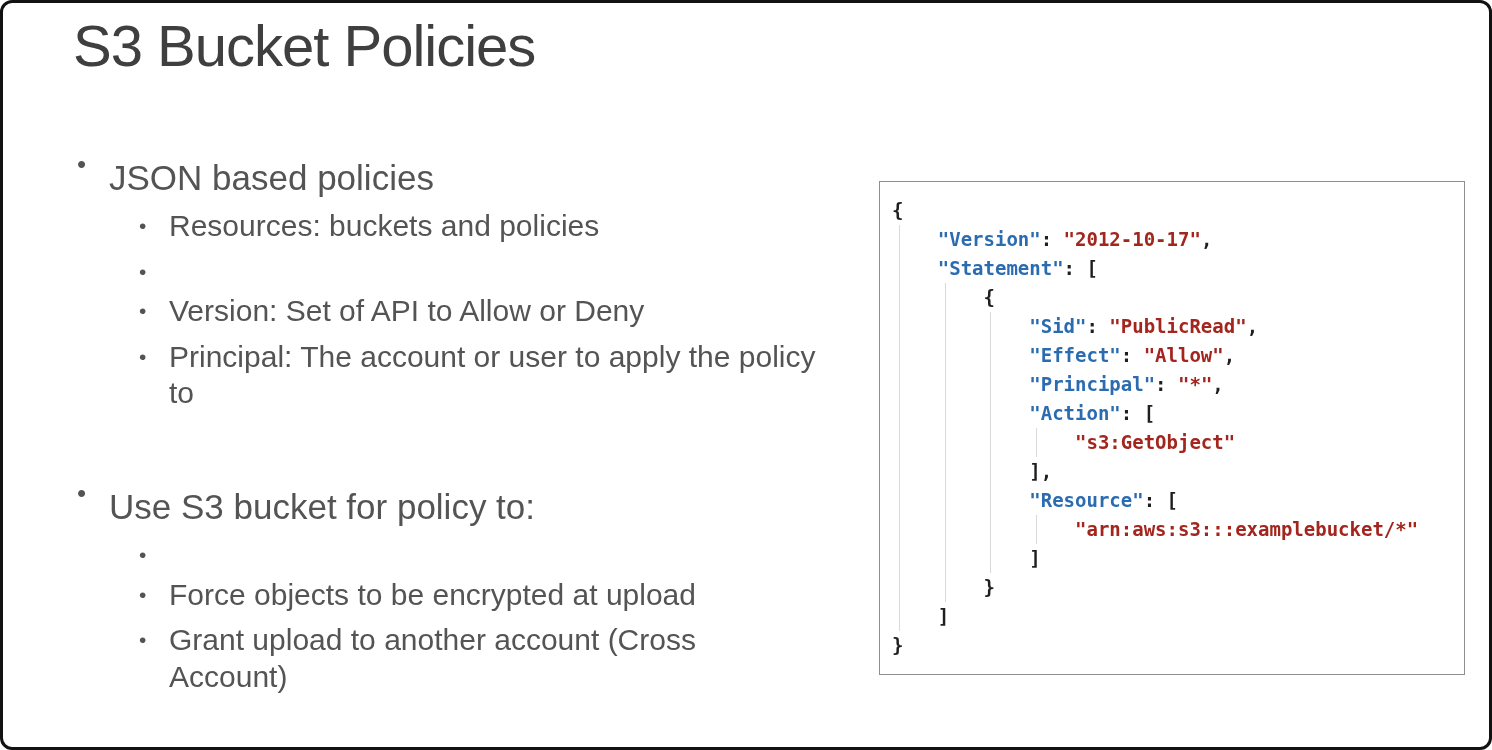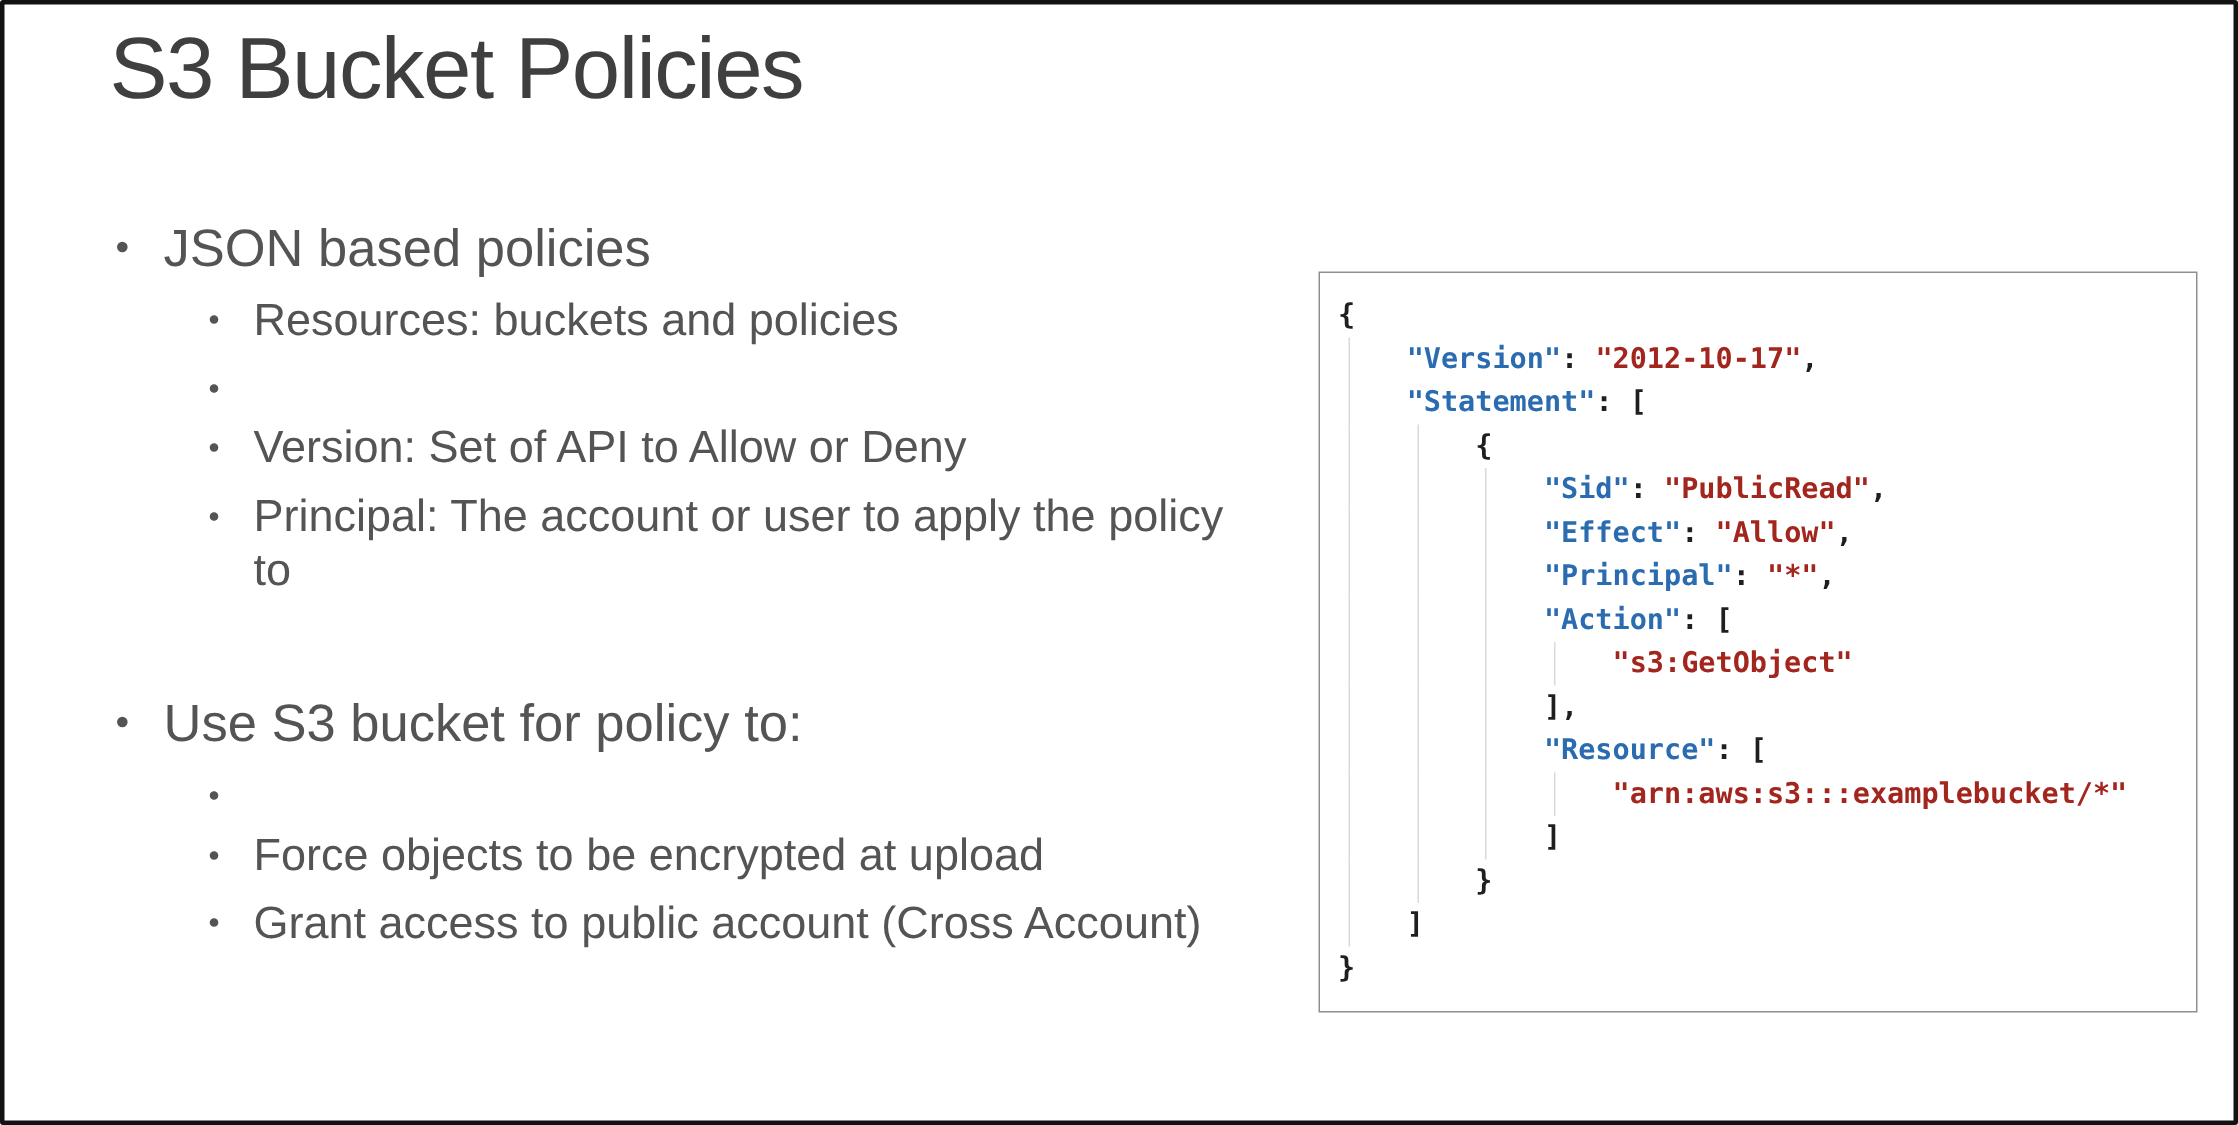--- a/index.html
+++ b/index.html
@@ -1,37 +1,37 @@
 <!DOCTYPE html>
 <html style="--key: #2b6cb0; --val: #a3261e; --plain: #1f1f1f; --guide: #d9d9d9;"><head>
 <meta charset="utf-8">
 <style>
   * { margin:0; padding:0; box-sizing:border-box; }
   html,body { background:#ffffff; }
   body { font-family:"Liberation Sans","DejaVu Sans",sans-serif; }
 
   .slide {
     position:relative; width:1492px; height:750px; background:#ffffff;
-    border:3px solid #121212; border-radius:2px; overflow:hidden;padding-left:32px;
+    border:3px solid #121212; border-radius:12px; overflow:hidden;padding-left:32px;
   }
 
   .title {
     position:absolute; left:70px; top:10px;
     font-size:58px; font-weight:400; letter-spacing:-1px; color:#3f3f3f;
     line-height:1.15;
   }
 
   .left {
     position:absolute; left:74px; top:142px; width:780px; color:#545454;
   }
 
   .b1 { display:flex; align-items:flex-start; font-size:35px; line-height:1.2; margin-top:62px; }
   .b1:first-child { margin-top:0; }
   .mk1 { flex:none; width:32px; font-size:26px; padding-top:4px; }
-  .tx1 { flex:1; }
+  .tx1 { flex:1;margin-top:12px; }
 
   .b2 { display:flex; align-items:flex-start; font-size:30px; line-height:1.22; margin-top:9px; padding-left:62px; }
   .mk2 { flex:none; width:30px; font-size:21px; padding-top:5px; }
   .tx2 { max-width:650px; }
 
   .codebox {
     position:absolute; left:876px; top:178px; width:586px; height:494px;
     border:1px solid #8f8f8f; background:#ffffff;
   }
   .code {
@@ -78,20 +78,20 @@
       </div>
       <div class="b2">
         <span class="mk2">•</span>
       </div>
       <div class="b2">
         <span class="mk2">•</span>
         <span class="tx2">Force objects to be encrypted at upload</span>
       </div>
       <div class="b2">
         <span class="mk2">•</span>
-        <span class="tx2">Grant access to public account (Cross Account)</span>
+        <span class="tx2">Grant upload to another account (Cross Account)</span>
       </div>
     </div>
 
   <div class="codebox">
     <pre class="code"><div class="cl"><span class="ct" style="padding-left: 0ch;"><span class="t-p">{</span></span></div><div class="cl"><i class="g" style="left: 0.6ch;"></i><span class="ct" style="padding-left: 4ch;"><span class="t-k">"Version"</span><span class="t-p">: </span><span class="t-v">"2012-10-17"</span><span class="t-p">,</span></span></div><div class="cl"><i class="g" style="left: 0.6ch;"></i><span class="ct" style="padding-left: 4ch;"><span class="t-k">"Statement"</span><span class="t-p">: [</span></span></div><div class="cl"><i class="g" style="left: 0.6ch;"></i><i class="g" style="left: 4.6ch;"></i><span class="ct" style="padding-left: 8ch;"><span class="t-p">{</span></span></div><div class="cl"><i class="g" style="left: 0.6ch;"></i><i class="g" style="left: 4.6ch;"></i><i class="g" style="left: 8.6ch;"></i><span class="ct" style="padding-left: 12ch;"><span class="t-k">"Sid"</span><span class="t-p">: </span><span class="t-v">"PublicRead"</span><span class="t-p">,</span></span></div><div class="cl"><i class="g" style="left: 0.6ch;"></i><i class="g" style="left: 4.6ch;"></i><i class="g" style="left: 8.6ch;"></i><span class="ct" style="padding-left: 12ch;"><span class="t-k">"Effect"</span><span class="t-p">: </span><span class="t-v">"Allow"</span><span class="t-p">,</span></span></div><div class="cl"><i class="g" style="left: 0.6ch;"></i><i class="g" style="left: 4.6ch;"></i><i class="g" style="left: 8.6ch;"></i><span class="ct" style="padding-left: 12ch;"><span class="t-k">"Principal"</span><span class="t-p">: </span><span class="t-v">"*"</span><span class="t-p">,</span></span></div><div class="cl"><i class="g" style="left: 0.6ch;"></i><i class="g" style="left: 4.6ch;"></i><i class="g" style="left: 8.6ch;"></i><span class="ct" style="padding-left: 12ch;"><span class="t-k">"Action"</span><span class="t-p">: [</span></span></div><div class="cl"><i class="g" style="left: 0.6ch;"></i><i class="g" style="left: 4.6ch;"></i><i class="g" style="left: 8.6ch;"></i><i class="g" style="left: 12.6ch;"></i><span class="ct" style="padding-left: 16ch;"><span class="t-v">"s3:GetObject"</span></span></div><div class="cl"><i class="g" style="left: 0.6ch;"></i><i class="g" style="left: 4.6ch;"></i><i class="g" style="left: 8.6ch;"></i><span class="ct" style="padding-left: 12ch;"><span class="t-p">],</span></span></div><div class="cl"><i class="g" style="left: 0.6ch;"></i><i class="g" style="left: 4.6ch;"></i><i class="g" style="left: 8.6ch;"></i><span class="ct" style="padding-left: 12ch;"><span class="t-k">"Resource"</span><span class="t-p">: [</span></span></div><div class="cl"><i class="g" style="left: 0.6ch;"></i><i class="g" style="left: 4.6ch;"></i><i class="g" style="left: 8.6ch;"></i><i class="g" style="left: 12.6ch;"></i><span class="ct" style="padding-left: 16ch;"><span class="t-v">"arn:aws:s3:::examplebucket/*"</span></span></div><div class="cl"><i class="g" style="left: 0.6ch;"></i><i class="g" style="left: 4.6ch;"></i><i class="g" style="left: 8.6ch;"></i><span class="ct" style="padding-left: 12ch;"><span class="t-p">]</span></span></div><div class="cl"><i class="g" style="left: 0.6ch;"></i><i class="g" style="left: 4.6ch;"></i><span class="ct" style="padding-left: 8ch;"><span class="t-p">}</span></span></div><div class="cl"><i class="g" style="left: 0.6ch;"></i><span class="ct" style="padding-left: 4ch;"><span class="t-p">]</span></span></div><div class="cl"><span class="ct" style="padding-left: 0ch;"><span class="t-p">}</span></span></div></pre>
   </div>
 </div>
 
 </body></html>

